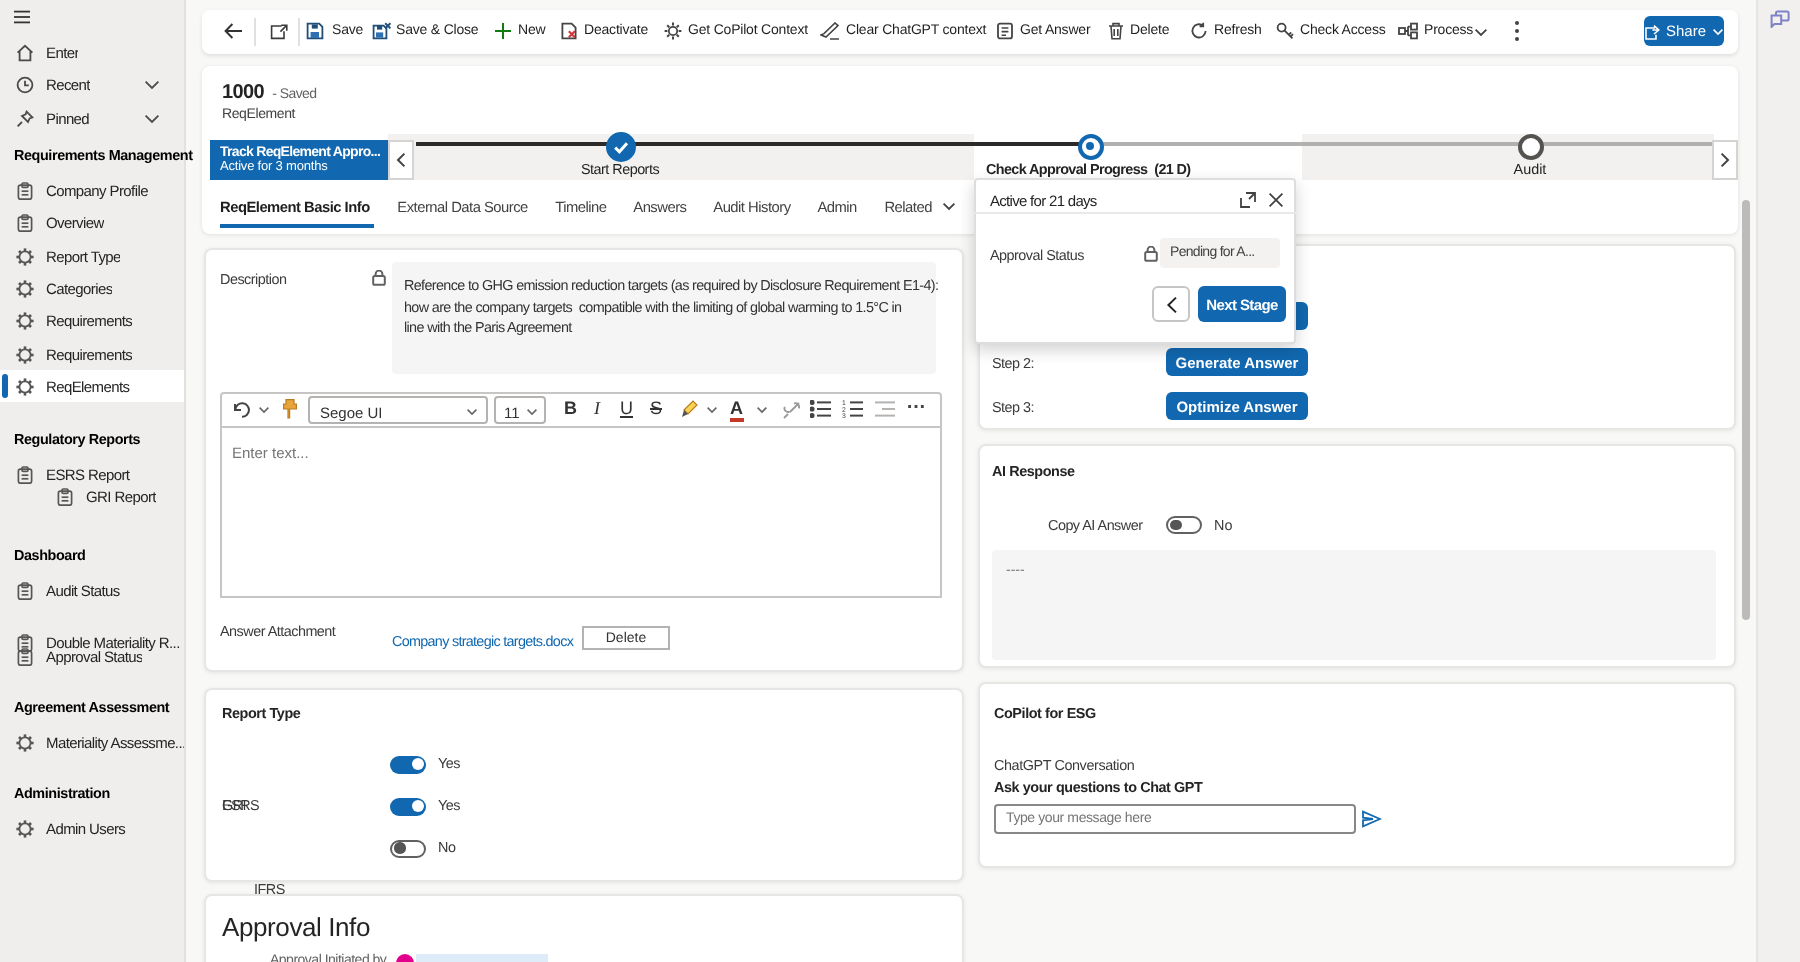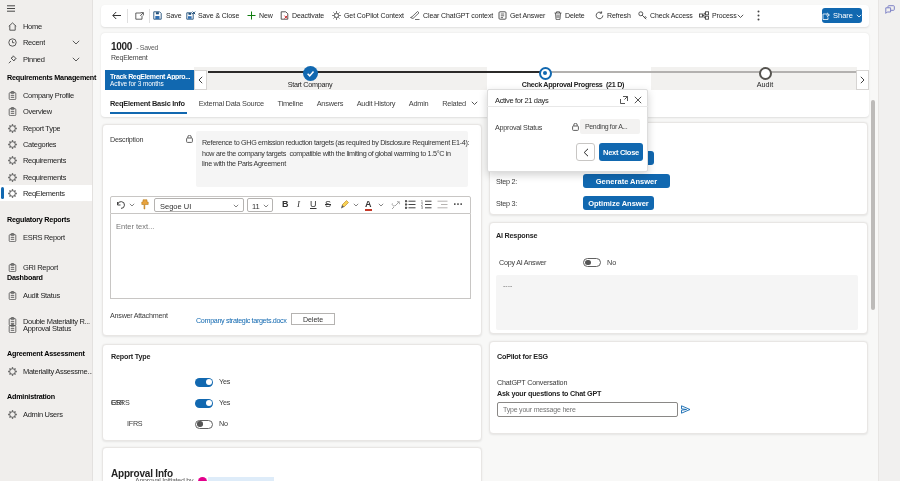--- a/index.html
+++ b/index.html
@@ -53,21 +53,21 @@
       <line x1="2.8" y1="4.6" x2="6.2" y2="4.6"></line>
         <line x1="2.8" y1="6.4" x2="6.2" y2="6.4"></line>
     </g>
   </defs>
 </svg>
 <div id="nav">
   <div class="nrow" style="top:18px;">
       <svg class="ic" viewBox="0 0 9 9">
         <path d="M0.8 4.3 L4.5 0.9 L8.2 4.3 M1.8 3.6 V8.2 H7.2 V3.6" fill="none" stroke="#4a4a4a" stroke-width="0.9"></path>
       </svg>
-      <span class="tx">Home</span>
+      <span class="tx">Enter</span>
     </div>
   <div class="nrow" style="top:34px;">
       <svg class="ic" viewBox="0 0 9 9">
         <circle cx="4.5" cy="4.5" r="3.7" fill="none" stroke="#4a4a4a" stroke-width="0.9"></circle>
         <path d="M4.5 2.4 V4.7 H6.4" fill="none" stroke="#4a4a4a" stroke-width="0.9"></path>
       </svg>
       <span class="tx">Recent</span>
     <svg class="nchev" width="8" height="5" viewBox="0 0 8 5">
         <path d="M0.8 0.8 L4 4 L7.2 0.8" fill="none" stroke="#4a4a4a" stroke-width="0.9"></path>
       </svg>
@@ -125,21 +125,21 @@
       </svg>
       <span class="tx">ReqElements</span>
     </div>
   <div class="nhead" style="top:215px;">Regulatory Reports</div>
   <div class="nrow" style="top:229px;">
       <svg class="ic" viewBox="0 0 9 9">
         <use href="#i-clip"></use>
       </svg>
       <span class="tx">ESRS Report</span>
     </div>
-  <div class="nrow" style="top:259px;">
+  <div class="nrow" style="top:240px;margin-left:20px;">
       <svg class="ic" viewBox="0 0 9 9">
         <use href="#i-clip"></use>
       </svg>
       <span class="tx">GRI Report</span>
     </div>
   <div class="nhead" style="top:273px;">Dashboard</div>
   <div class="nrow" style="top:287px;">
       <svg class="ic" viewBox="0 0 9 9">
         <use href="#i-clip"></use>
       </svg>
@@ -306,22 +306,22 @@
 
 <div class="abs" style="left:303px;top:66px;width:15px;height:15px;border-radius:50%;background:#1168b0;">
   <svg width="15" height="15" viewBox="0 0 15 15">
       <path d="M4.6 7.8 l2.1 2.1 l3.8-4.3" stroke="#fff" stroke-width="1.5" fill="none"></path>
     </svg>
 </div>
 <div class="abs" style="left:538.5px;top:66.5px;width:13px;height:13px;border-radius:50%;background:#fff;border:2.6px solid #1168b0;"></div>
 <div class="abs" style="left:542.8px;top:70.8px;width:4.4px;height:4.4px;border-radius:50%;background:#1168b0;"></div>
 <div class="abs" style="left:759px;top:66.5px;width:13px;height:13px;border-radius:50%;background:#fff;border:2px solid #55534f;"></div>
 
-<div class="abs" style="left:260px;top:80px;width:100px;text-align:center;font-size:7.2px;letter-spacing:-0.25px;color:#242424;">Start Company</div>
-<div class="abs" style="left:493px;top:80px;width:160px;text-align:center;font-size:7.2px;letter-spacing:-0.3px;font-weight:bold;color:#242424;">Check Approval Progress&nbsp; (21 D)</div>
+<div class="abs" style="left:260px;top:80px;width:100px;text-align:center;font-size:7.2px;letter-spacing:-0.25px;color:#242424;">Start Reports</div>
+<div class="abs" style="left:493px;top:80px;width:160px;text-align:left;font-size:7.2px;letter-spacing:-0.3px;font-weight:bold;color:#242424;">Check Approval Progress&nbsp; (21 D)</div>
 <div class="abs" style="left:735px;top:80px;width:60px;text-align:center;font-size:7.2px;color:#242424;">Audit</div>
 
 <div id="tabs" style="position:absolute;left:110px;top:99px;font-size:7.4px;letter-spacing:-0.25px;color:#424242;white-space:nowrap;">
   <span style="font-weight:bold;color:#1f1f1f;">ReqElement Basic Info</span><span style="display:inline-block;width:12px;"></span>
   <span>External Data Source</span><span style="display:inline-block;width:12px;"></span>
   <span>Timeline</span><span style="display:inline-block;width:12px;"></span>
   <span>Answers</span><span style="display:inline-block;width:12px;"></span>
   <span>Audit History</span><span style="display:inline-block;width:12px;"></span>
   <span>Admin</span><span style="display:inline-block;width:12px;"></span>
   <span>Related</span>
@@ -425,41 +425,41 @@
 .tgoff { position:absolute; width:18px; height:9px; background:#fff; border:1px solid #616161; border-radius:5px; }
 .tgoff::after { content:""; position:absolute; left:1px; top:0.7px; width:5.6px; height:5.6px; border-radius:50%; background:#555; }
 </style>
 <div id="toggles">
   <div class="lbl" style="left:111px;top:398px;">ESRS</div>
   <div class="tgon" style="left:195px;top:377.5px;"></div>
   <div class="lbl" style="left:219px;top:377px;">Yes</div>
   <div class="lbl" style="left:111px;top:398px;">GRI</div>
   <div class="tgon" style="left:195px;top:398.5px;"></div>
   <div class="lbl" style="left:219px;top:398px;">Yes</div>
-  <div class="lbl" style="left:111px;top:419px;padding-left:16px;">IFRS</div>
+  <div class="lbl" style="left:111px;top:440px;padding-left:16px;">IFRS</div>
   <div class="tgoff" style="left:195px;top:419.5px;"></div>
   <div class="lbl" style="left:219px;top:419px;">No</div>
 </div>
 
 <div class="card" style="left:102px;top:447px;width:380px;height:40px;"></div>
-<div class="abs" style="left:111px;top:468px;font-size:10px;letter-spacing:-0.2px;font-weight:bold;color:#242424;">Approval Info</div>
+<div class="abs" style="left:111px;top:456px;font-size:13px;letter-spacing:-0.2px;font-weight:normal;color:#242424;">Approval Info</div>
 <div class="abs" style="left:135px;top:477px;font-size:7px;letter-spacing:-0.25px;color:#616161;">Approval Initiated by</div>
 <div class="abs" style="left:198px;top:477px;width:9px;height:9px;border-radius:50%;background:#e3008c;"></div>
 <div class="abs" style="left:208px;top:477px;width:66px;height:4px;background:#deecf9;"></div>
 
 <div class="card" style="left:489px;top:122px;width:379px;height:93px;"></div>
 <div class="lbl" style="left:496px;top:177px;">Step 2:</div>
 <div class="lbl" style="left:496px;top:199px;">Step 3:</div>
 <div class="btn-blue" style="left:583px;top:151px;width:71px;height:14px;font-size:7.5px;">Get Context</div>
-<div class="btn-blue" style="left:583px;top:174px;width:87px;height:14px;font-size:7.5px;">Generate Answer</div>
+<div class="btn-blue" style="left:583px;top:174px;width:71px;height:14px;font-size:7.5px;">Generate Answer</div>
 <div class="btn-blue" style="left:583px;top:196px;width:71px;height:14px;font-size:7.5px;">Optimize Answer</div>
 
 <div class="card" style="left:489px;top:222px;width:379px;height:112px;"></div>
 <div class="abs" style="left:496px;top:231px;font-size:7.2px;letter-spacing:-0.2px;font-weight:bold;color:#242424;">AI Response</div>
-<div class="lbl" style="left:499px;top:258px;">Copy AI Answer</div>
+<div class="lbl" style="left:524px;top:258px;">Copy AI Answer</div>
 <div class="tgoff" style="left:583px;top:258px;"></div>
 <div class="abs" style="left:607px;top:258px;font-size:7.2px;color:#3b3b3b;">No</div>
 <div class="abs" style="left:496px;top:275px;width:362px;height:55px;background:#f5f5f5;border-radius:2px;"></div>
 <div class="abs" style="left:503px;top:282px;font-size:7px;color:#757575;">----</div>
 
 <div class="card" style="left:489px;top:341px;width:379px;height:93px;"></div>
 <div class="abs" style="left:497px;top:352px;font-size:7.2px;letter-spacing:-0.2px;font-weight:bold;color:#242424;">CoPilot for ESG</div>
 <div class="abs" style="left:497px;top:378px;font-size:7.2px;letter-spacing:-0.2px;color:#3b3b3b;">ChatGPT Conversation</div>
 <div class="abs" style="left:497px;top:389px;font-size:7.2px;letter-spacing:-0.2px;font-weight:bold;color:#242424;">Ask your questions to Chat GPT</div>
 <div class="abs" style="left:497px;top:402px;width:181px;height:15px;background:#fff;border:1px solid #8a8886;border-radius:2px;display:flex;align-items:center;">
@@ -486,13 +486,13 @@
     <path d="M1.8 3 v-1 a1.7 1.7 0 0 1 3.4 0 v1" fill="none" stroke="#616161"></path>
   </svg>
 <div class="abs" style="left:580px;top:119px;width:60px;height:15px;background:#f3f2f1;border-radius:2px;display:flex;align-items:center;">
     <span style="font-size:7px;letter-spacing:-0.35px;color:#424242;padding-left:5px;">Pending for A...</span>
   </div>
 <div class="abs" style="left:576px;top:143px;width:19px;height:18px;background:#fff;border:1px solid #c8c6c4;border-radius:3px;display:flex;align-items:center;justify-content:center;">
     <svg width="6" height="9" viewBox="0 0 6 9">
       <path d="M5 0.8 L1.2 4.5 L5 8.2" fill="none" stroke="#242424" stroke-width="1"></path>
     </svg>
   </div>
-<div class="btn-blue" style="left:599px;top:143px;width:44px;height:18px;font-size:7.5px;letter-spacing:-0.3px;border-radius:3px;">Next Close</div>
+<div class="btn-blue" style="left:599px;top:143px;width:44px;height:18px;font-size:7.5px;letter-spacing:-0.3px;border-radius:3px;">Next Stage</div>
 
 </body></html>

